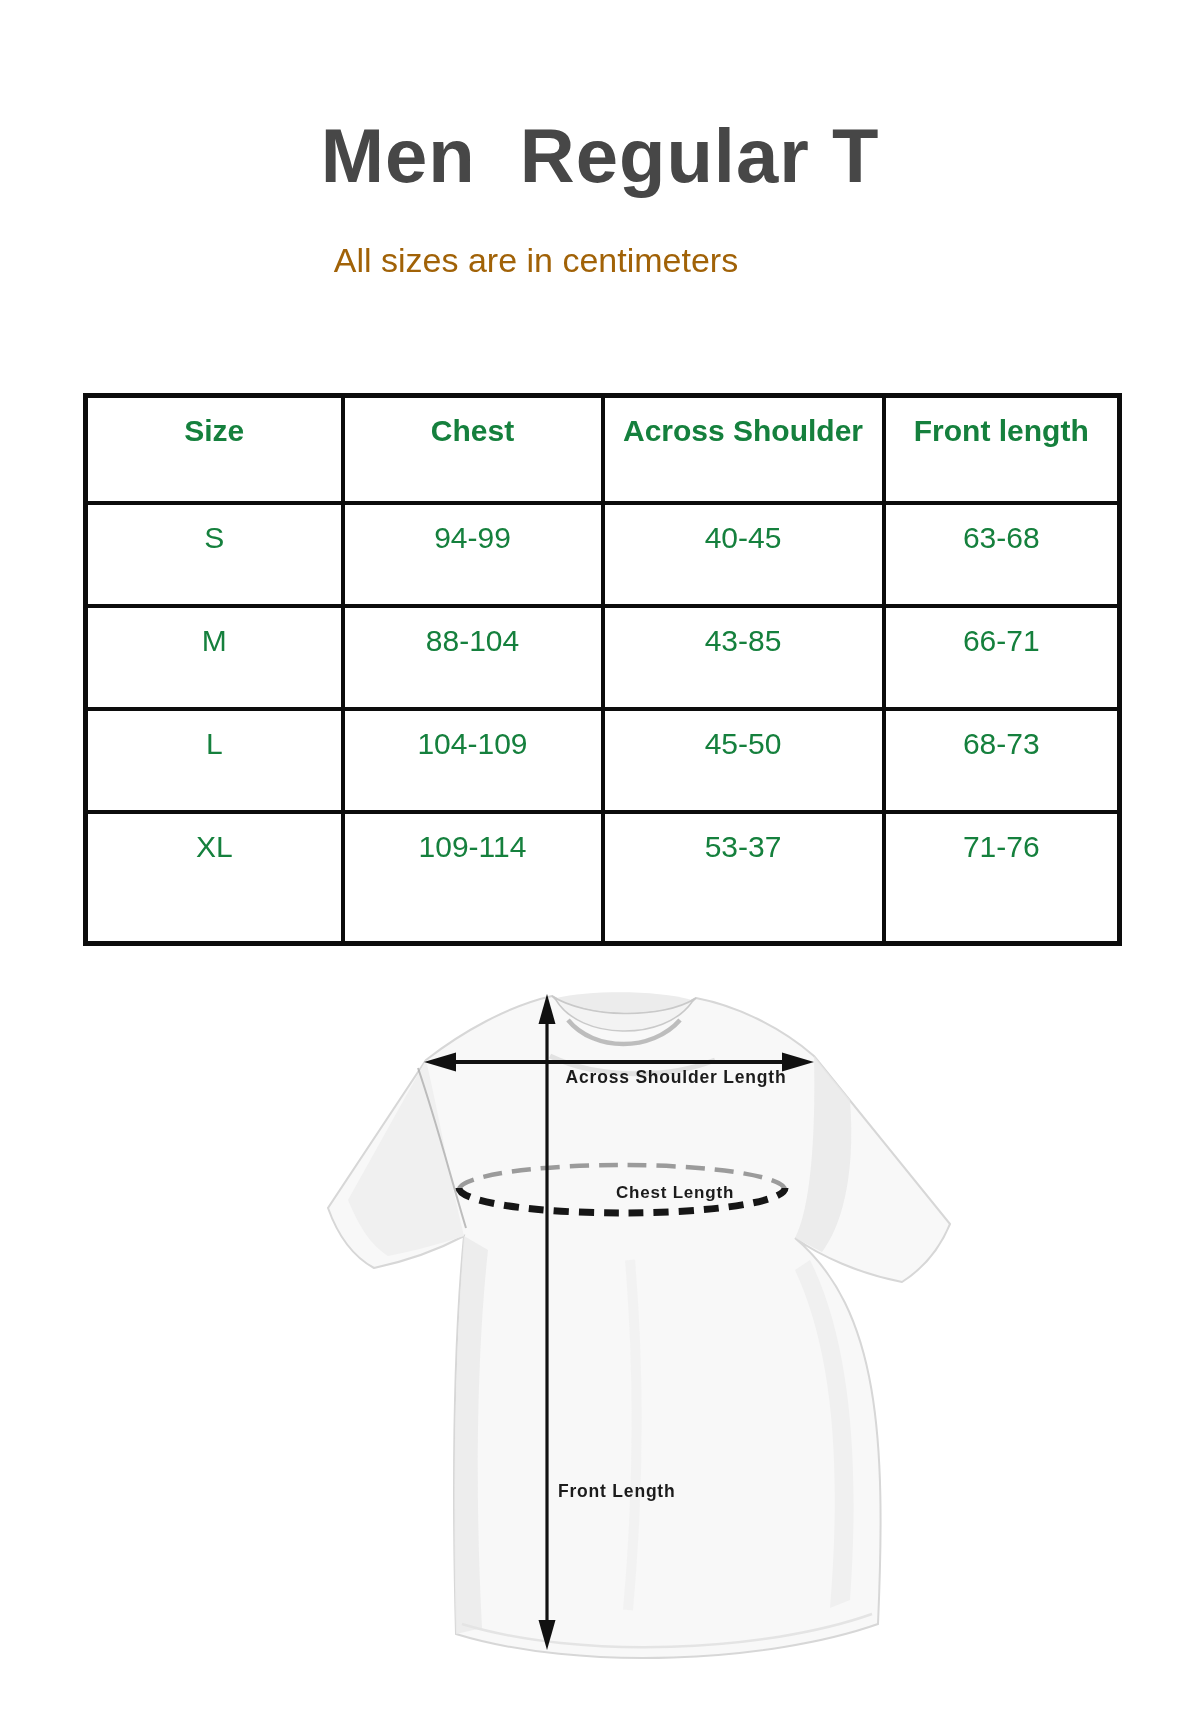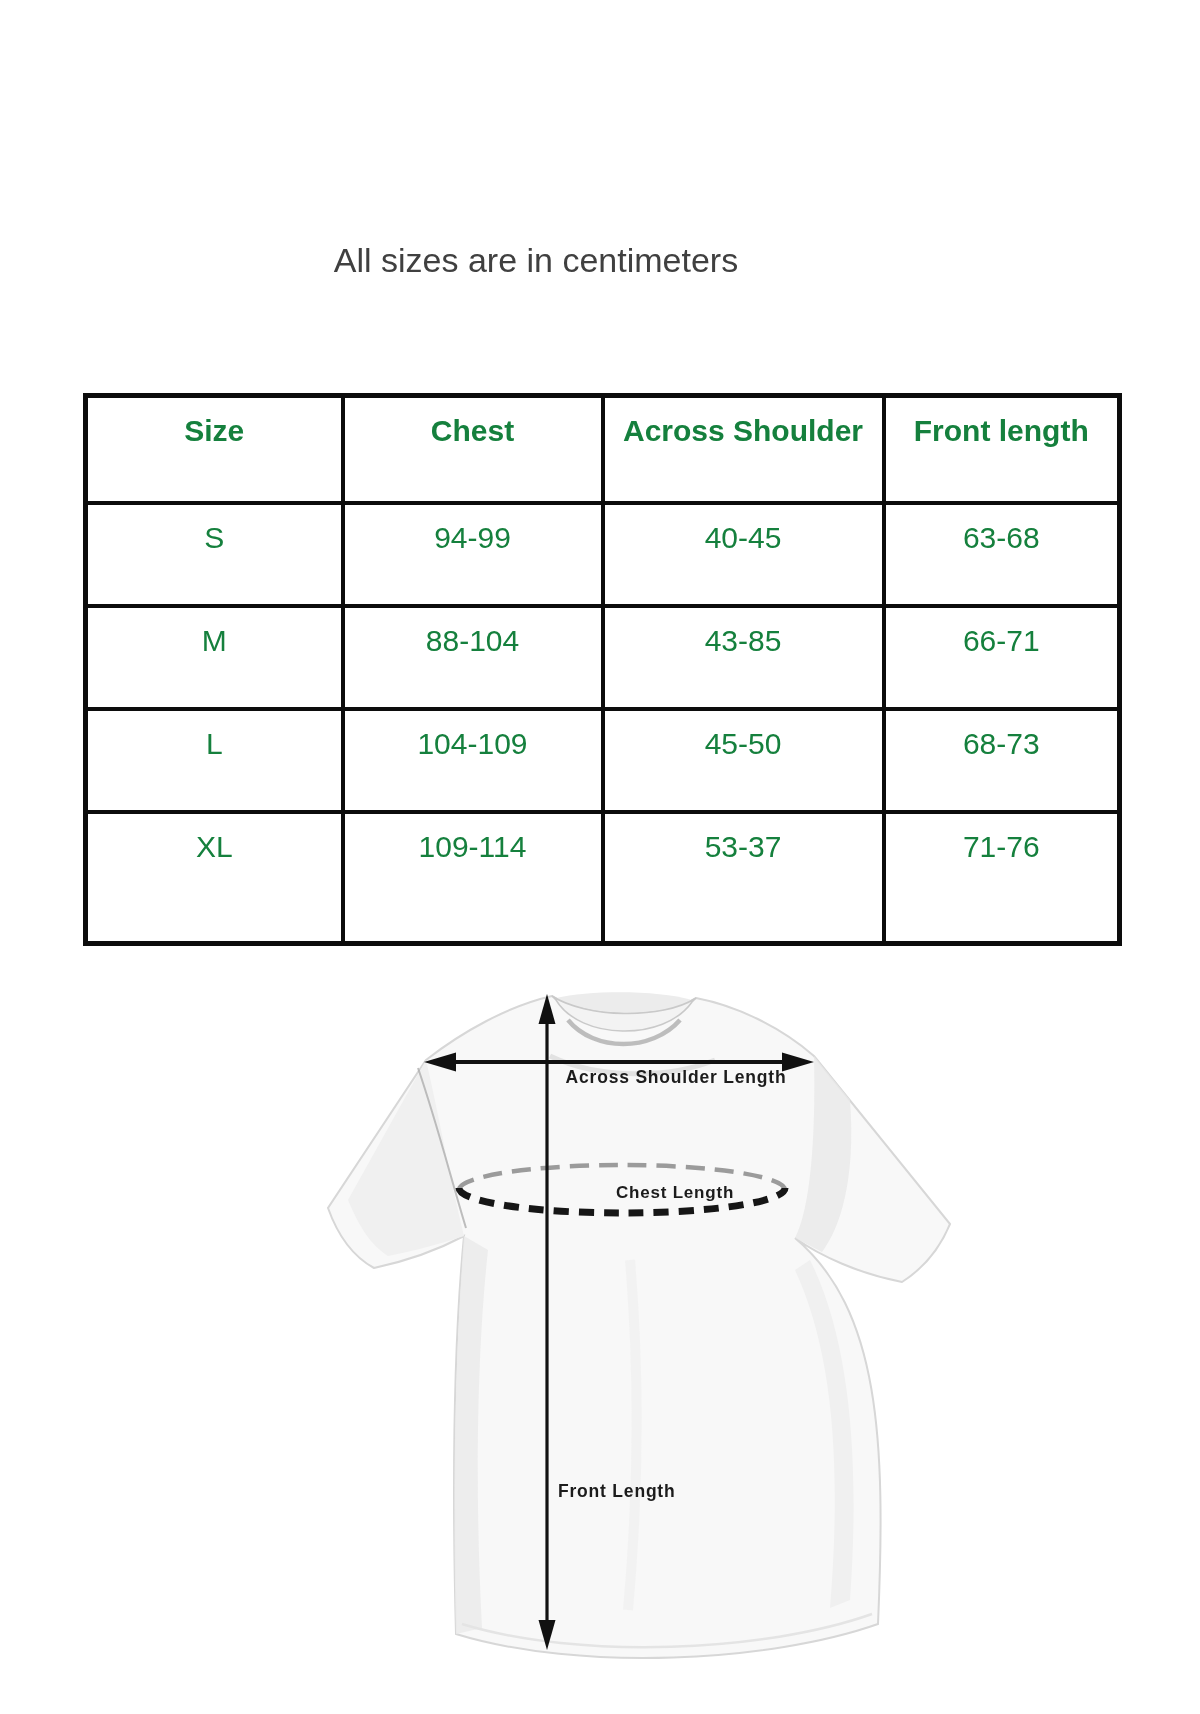--- a/index.html
+++ b/index.html
@@ -10,21 +10,21 @@
   }
   .page-title {
     position:absolute; top:118px; left:0; width:1200px;
     text-align:center; font-size:76px; font-weight:bold;
     letter-spacing:1px; color:#474747; line-height:1;
     white-space:pre;
   }
   .page-subtitle {
     position:absolute; top:240px; left:0; width:1072px;
     text-align:center; font-size:34px; font-weight:400;
-    color:#404040; line-height:1.2;
+    color:#a16207; line-height:1.2;
   }
   table.size-table {
     position:absolute; left:83px; top:393px; width:1034px;
     border-collapse:collapse; table-layout:fixed;
     border:5px solid #0c0c0c;
   }
   table.size-table td, table.size-table th {
     border:4px solid #0c0c0c;
     vertical-align:top; text-align:center;
     padding:15px 4px 0 4px;
@@ -49,20 +49,21 @@
   .measure-label {
     font-family:"Liberation Sans", sans-serif;
     font-weight:bold; letter-spacing:0.8px;
   }
 </style>
 </head>
 <body>
 
 <div class="canvas">
 
+  <div class="page-title">Men  Regular T</div>
   <div class="page-subtitle">All sizes are in centimeters</div>
 
   <table class="size-table">
     <colgroup>
       <col class="col-size">
         <col class="col-chest">
         <col class="col-shoulder">
         <col class="col-front">
     </colgroup>
     <tbody>

